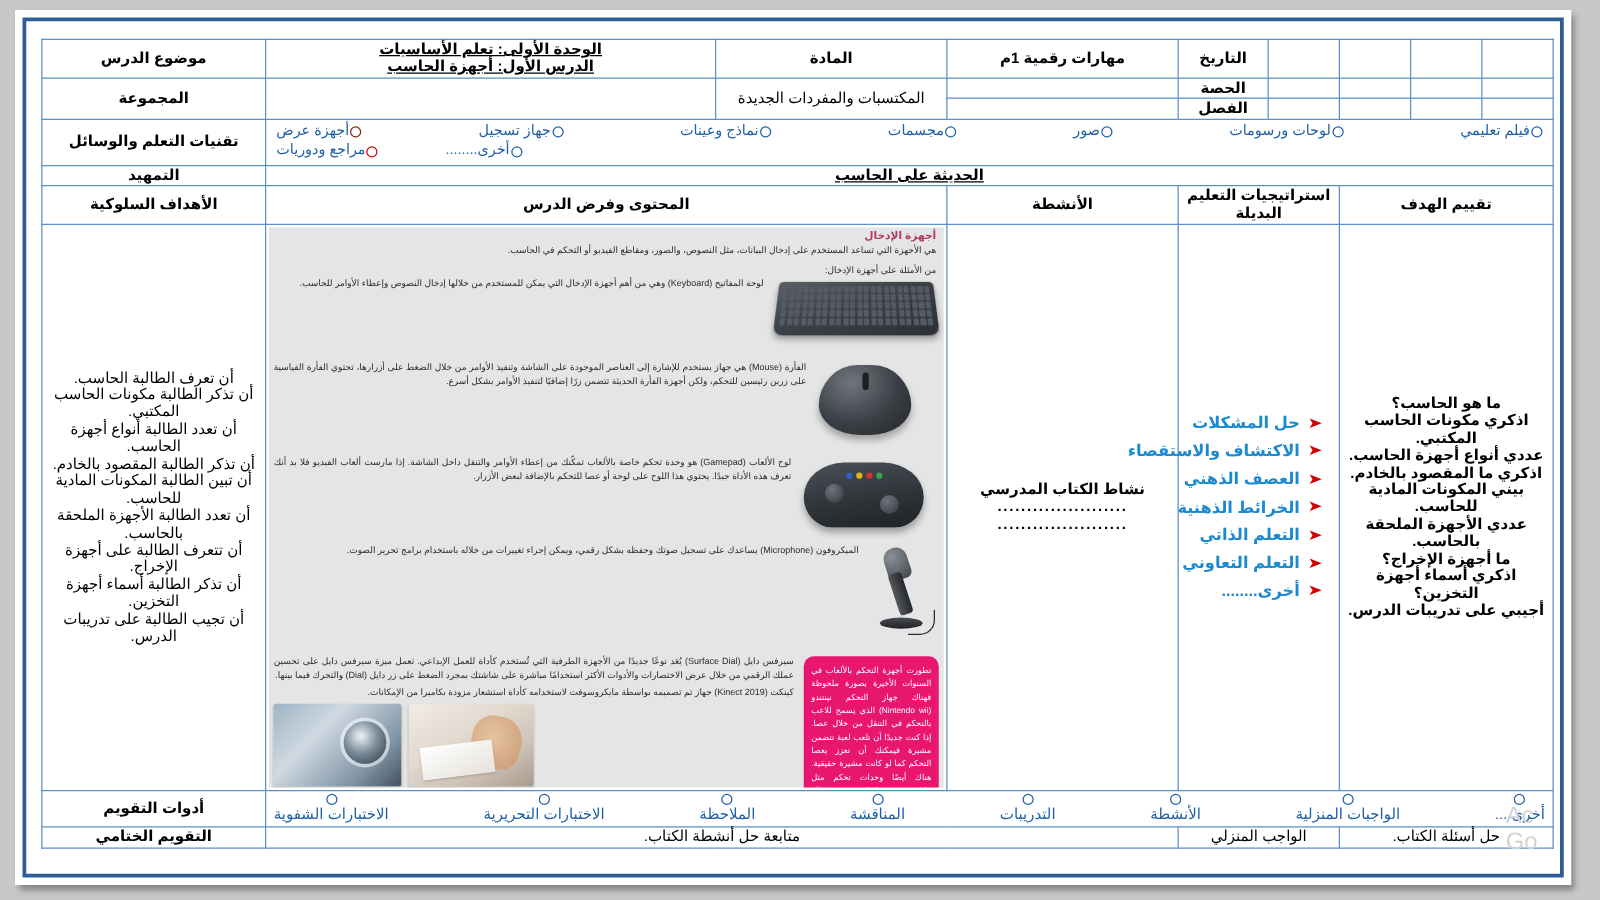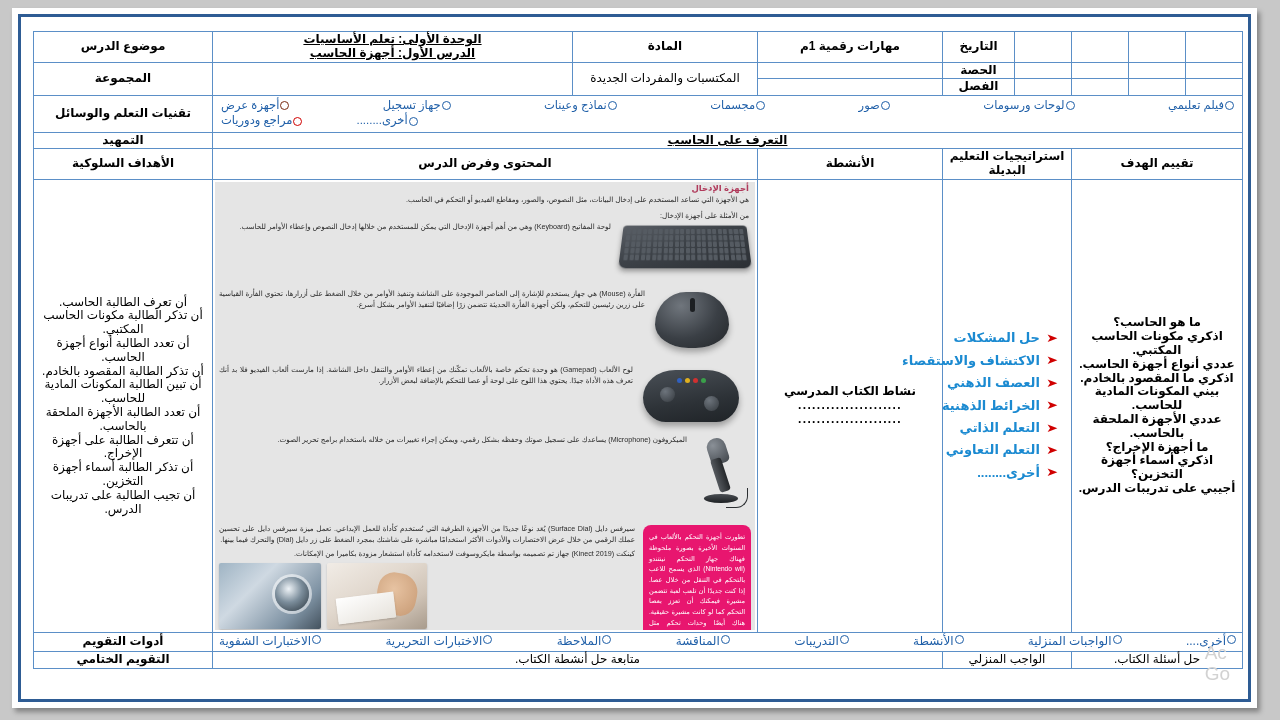--- a/index.html
+++ b/index.html
@@ -320,21 +320,21 @@
   .assess-cell {
     text-align: right;
     padding: 2px 6px !important;
   }
   .assess-line {
     display: flex; flex-direction: row;
     justify-content: space-between; align-items: center;
     width: 100%;
   }
   .assess-item {
-    display: inline-flex; flex-direction: row; gap: 1px;
+    display: inline-flex; flex-direction: column; align-items: center; gap: 1px;
     color: #1f5fa8; font-size: 12px; white-space: nowrap;
   }
   .assess-item .ck {
     display:inline-block; width:9px;height:9px;
     border:1.2px solid #1f5fa8; border-radius:50%; flex:0 0 auto;
   }
   .final-text { color: #111; font-size: 12.5px; }
   .watermark {
     position: absolute;
     right: 18px; bottom: 14px;
@@ -444,21 +444,21 @@
               <span class="media-item red-ck">
                     <span class="ck"></span>
                     <span>مراجع ودوريات</span>
                   </span>
             </div>
           </td>
           <td class="hdr-red">تقنيات التعلم والوسائل</td>
         </tr>
 
         <tr>
-          <td colspan="8" class="tamheed">التعرف على الحاسب</td>
+          <td colspan="8" class="tamheed">الحديثة على الحاسب</td>
           <td class="hdr-red">التمهيد</td>
         </tr>
 
         <tr>
           <td colspan="3" class="hdr-red-sm">تقييم الهدف</td>
           <td colspan="2" class="hdr-red-sm">استراتيجيات التعليم البديلة</td>
           <td class="hdr-red-sm">الأنشطة</td>
           <td colspan="2" class="hdr-red-sm">المحتوى وفرض الدرس</td>
           <td class="hdr-red-sm">الأهداف السلوكية</td>
         </tr>

